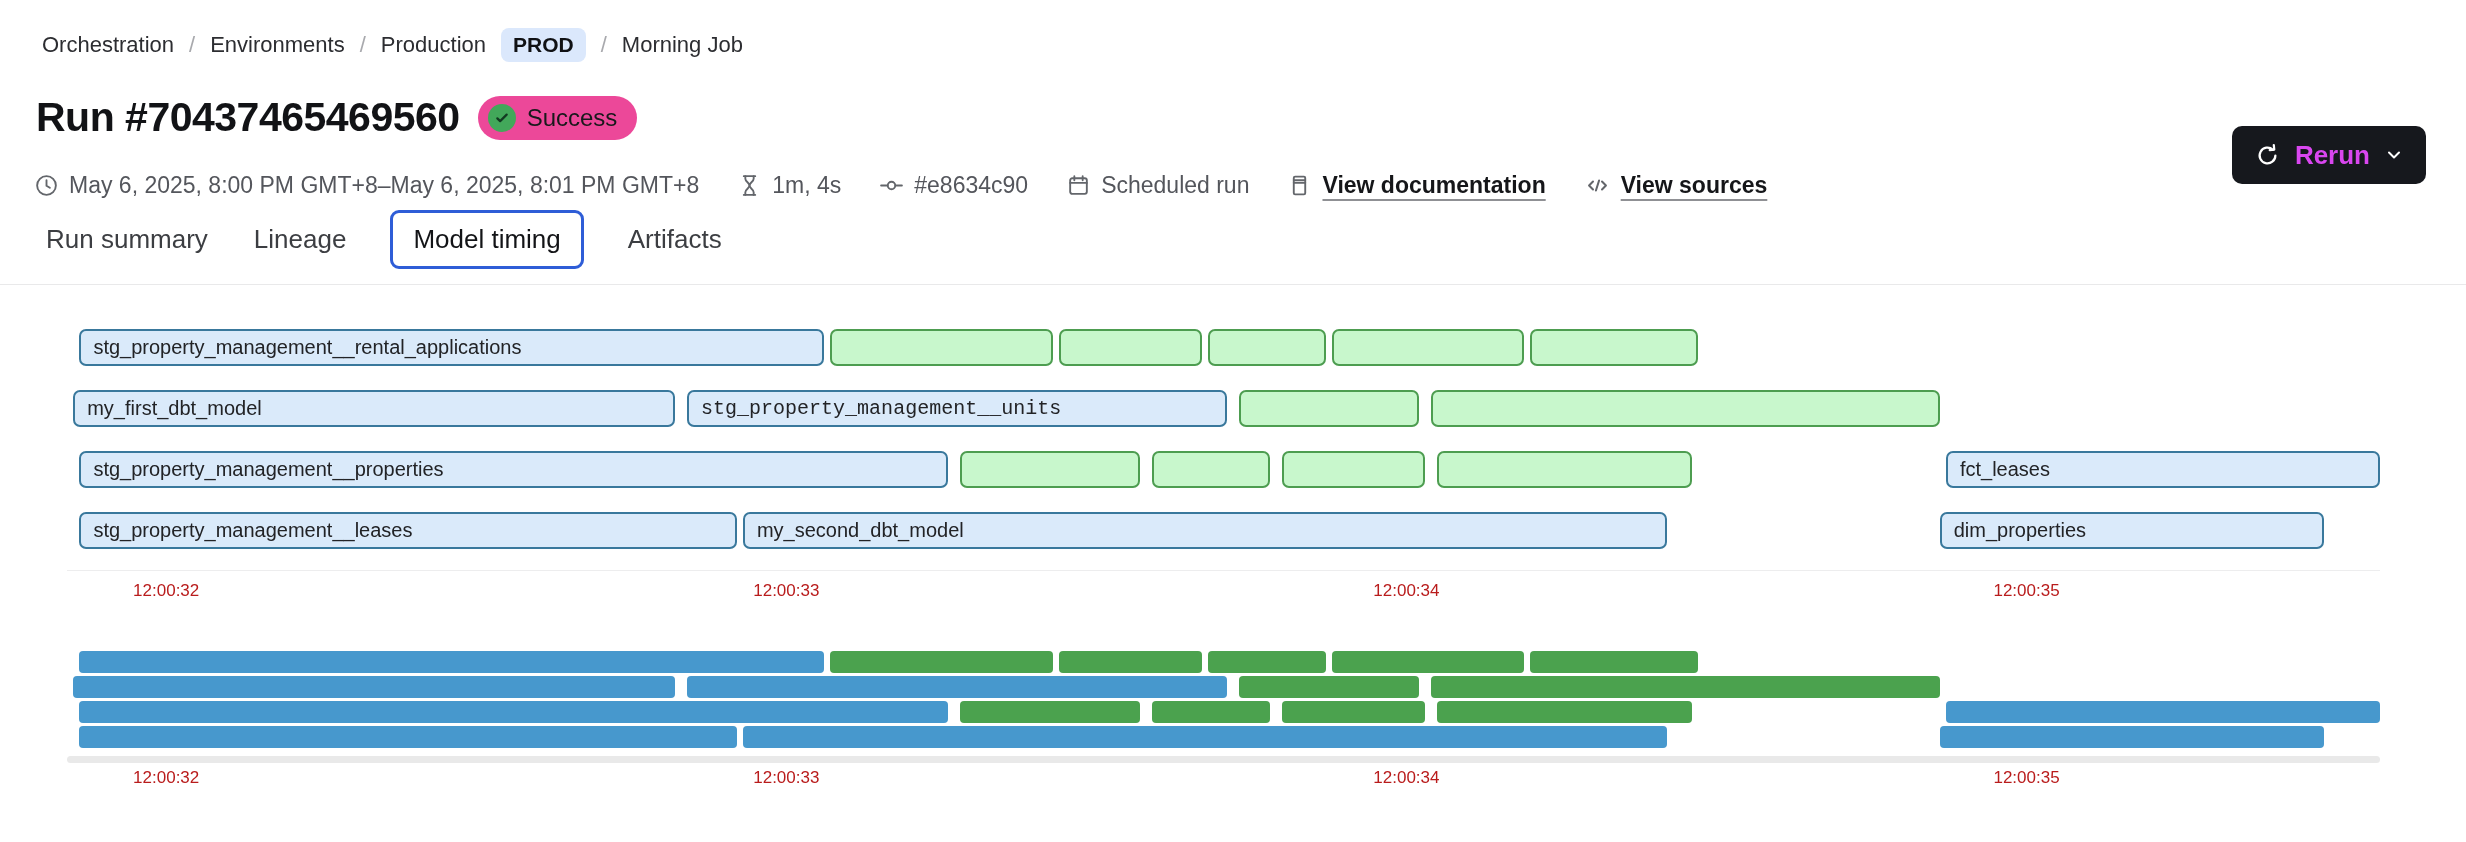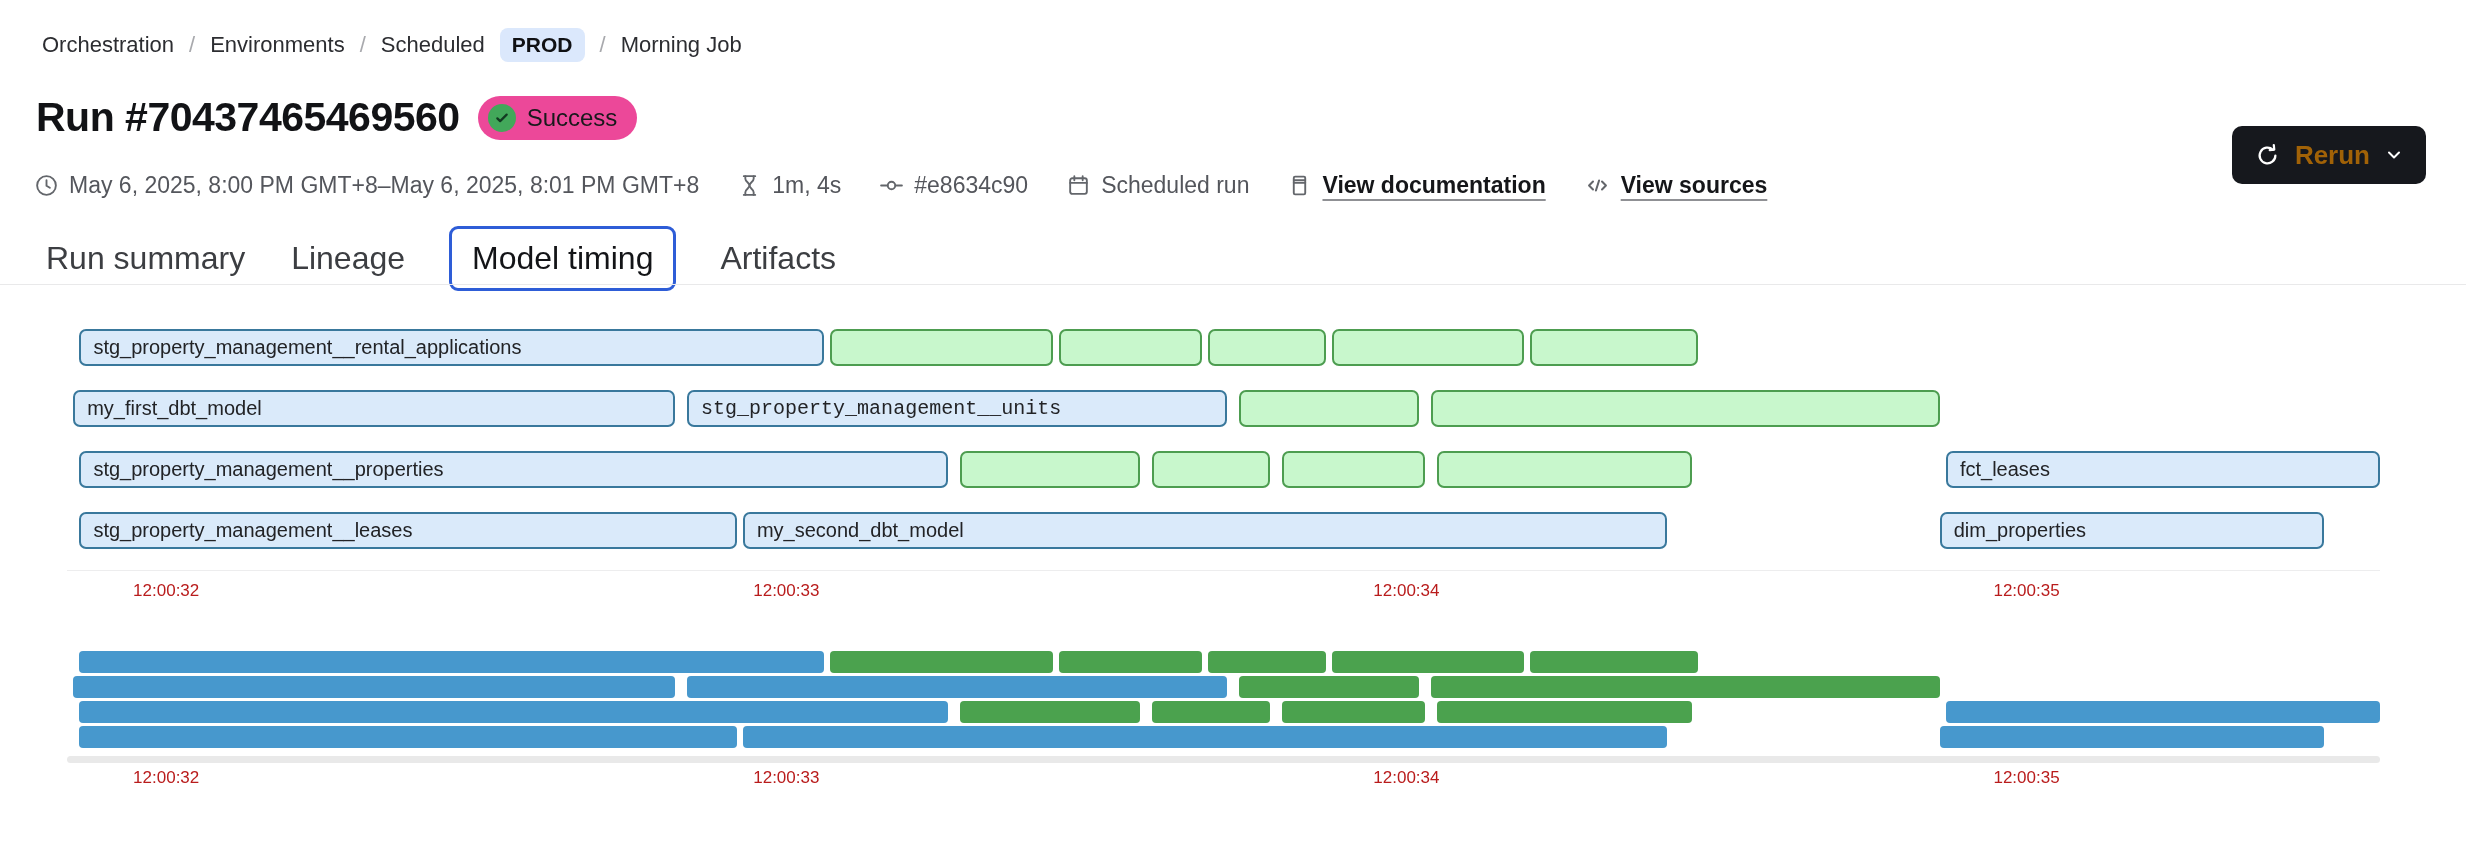--- a/index.html
+++ b/index.html
@@ -19,30 +19,30 @@
   .crumb-sep{color:#a8a9ad}
   .env-badge{background:#dbe8fc;color:#101114;font-weight:700;font-size:21px;padding:5px 12px;border-radius:8px}
 
   
   .title-row{position:absolute;left:36px;top:94px;display:flex;align-items:center;gap:18px}
   .run-title{font-size:41px;font-weight:700;color:#121316;letter-spacing:-0.5px}
   .status-pill{display:flex;align-items:flex-end;gap:11px;background:#ec4899;border-radius:22px;padding:8px 20px 8px 10px;font-size:24px;font-weight:500;color:#18191b}
   .status-dot{width:28px;height:28px;border-radius:50%;background:#42a85a;display:flex;align-items:center;justify-content:center}
 
   
-  .rerun-btn{position:absolute;right:40px;top:126px;height:58px;background:#16181d;color:#a16207;border:none;border-radius:10px;display:flex;align-items:center;gap:14px;padding:0 22px;font-size:26px;font-weight:600;font-family:inherit;cursor:pointer}
+  .rerun-btn{position:absolute;right:40px;top:126px;height:58px;background:#16181d;color:#d946ef;border:none;border-radius:10px;display:flex;align-items:center;gap:14px;padding:0 22px;font-size:26px;font-weight:600;font-family:inherit;cursor:pointer}
 
   
   .meta-row{position:absolute;left:34px;top:172px;display:flex;align-items:flex-end;gap:38px;font-size:23px;color:#54565c}
   .meta-item{display:flex;align-items:center;gap:10px;white-space:nowrap}
   .meta-item svg{stroke:#63666b}
   .meta-link{color:#151619;font-weight:600;text-decoration:underline;text-decoration-color:#8f9094;text-decoration-thickness:2px;text-underline-offset:6px;cursor:pointer}
 
   
-  .tabs{position:absolute;left:44px;top:226px;display:flex;align-items:center;gap:42px;font-size:32px;color:#3c3e42}
+  .tabs{position:absolute;left:44px;top:210px;display:flex;align-items:center;gap:42px;font-size:26px;color:#3c3e42}
   .tab{padding:12px 2px;cursor:pointer;white-space:nowrap}
   .tab.active{color:#131417;font-weight:500;border:3px solid var(--accent);border-radius:9px;padding:11px 20px}
   .tabs-divider{position:absolute;left:0;top:284px;width:2466px;height:1px;background:#e9e9ea}
 
   
   .gantt{position:absolute;left:67px;top:329px;width:2313px}
   .g-row{position:relative;height:37px;margin-bottom:24px}
   .g-bar{position:absolute;top:0;height:37px;border-radius:7px;border:2px solid;display:flex;align-items:center;padding:0 12px;font-size:20px;color:#222326;white-space:nowrap;overflow:hidden;cursor:pointer}
   .g-bar.blue{background:var(--bar-blue-fill);border-color:var(--bar-blue-border)}
   .g-bar.green{background:var(--bar-green-fill);border-color:var(--bar-green-border)}
@@ -65,21 +65,21 @@
 </head>
 <body>
 
 <div class="page">
 
   <nav class="breadcrumb">
     <span class="crumb">Orchestration</span>
     <span class="crumb-sep">/</span>
     <span class="crumb">Environments</span>
     <span class="crumb-sep">/</span>
-    <span class="crumb">Scheduled</span>
+    <span class="crumb">Production</span>
     <span class="env-badge">PROD</span>
     <span class="crumb-sep">/</span>
     <span class="crumb">Morning Job</span>
   </nav>
 
   <div class="title-row">
     <h1 class="run-title">Run #70437465469560</h1>
     <div class="status-pill">
       <span class="status-dot">
         <svg width="16" height="16" viewBox="0 0 24 24" fill="none" stroke="#123b22" stroke-width="3.4" stroke-linecap="round" stroke-linejoin="round">

